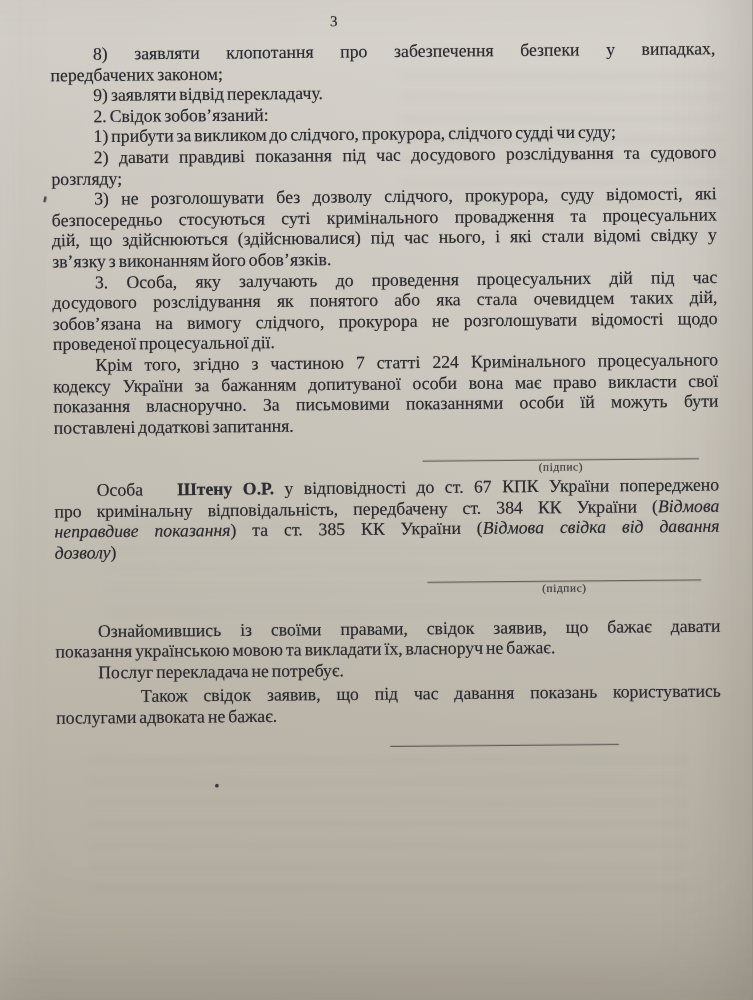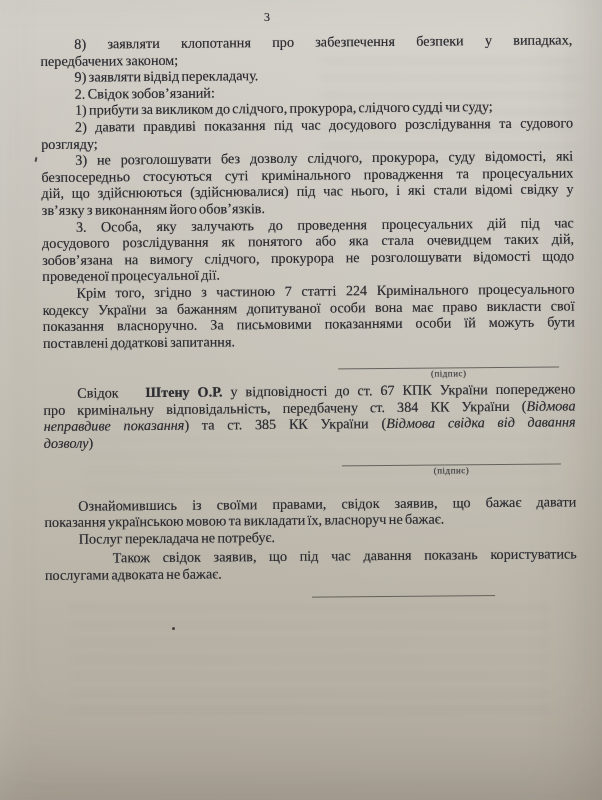--- a/index.html
+++ b/index.html
@@ -110,21 +110,21 @@
         <div class="tline">показання власноручно. За письмовими показаннями особи їй можуть бути</div>
         <div class="tline">поставлені додаткові запитання.</div>
       </div>
 
     <div class="sig mt-sig1">
       <div class="rule"></div>
       <div class="cap">(підпис)</div>
     </div>
 
     <div class="para mt-warning">
-      <div class="tline"><span>Свідок </span><b>Штену О.Р.</b><span> у відповідності до ст. 67 КПК України попереджено</span></div>
+      <div class="tline"><span>Особа </span><b>Штену О.Р.</b><span> у відповідності до ст. 67 КПК України попереджено</span></div>
       <div class="tline"><span>про кримінальну відповідальність, передбачену ст. 384 КК України (</span><i>Відмова</i></div>
       <div class="tline"><i>неправдиве показання</i><span>) та ст. 385 КК України (</span><i>Відмова свідка від давання</i></div>
       <div class="tline"><i>дозволу</i><span>)</span></div>
     </div>
 
     <div class="sig sig2 mt-sig2">
       <div class="rule"></div>
       <div class="cap">(підпис)</div>
     </div>
 

